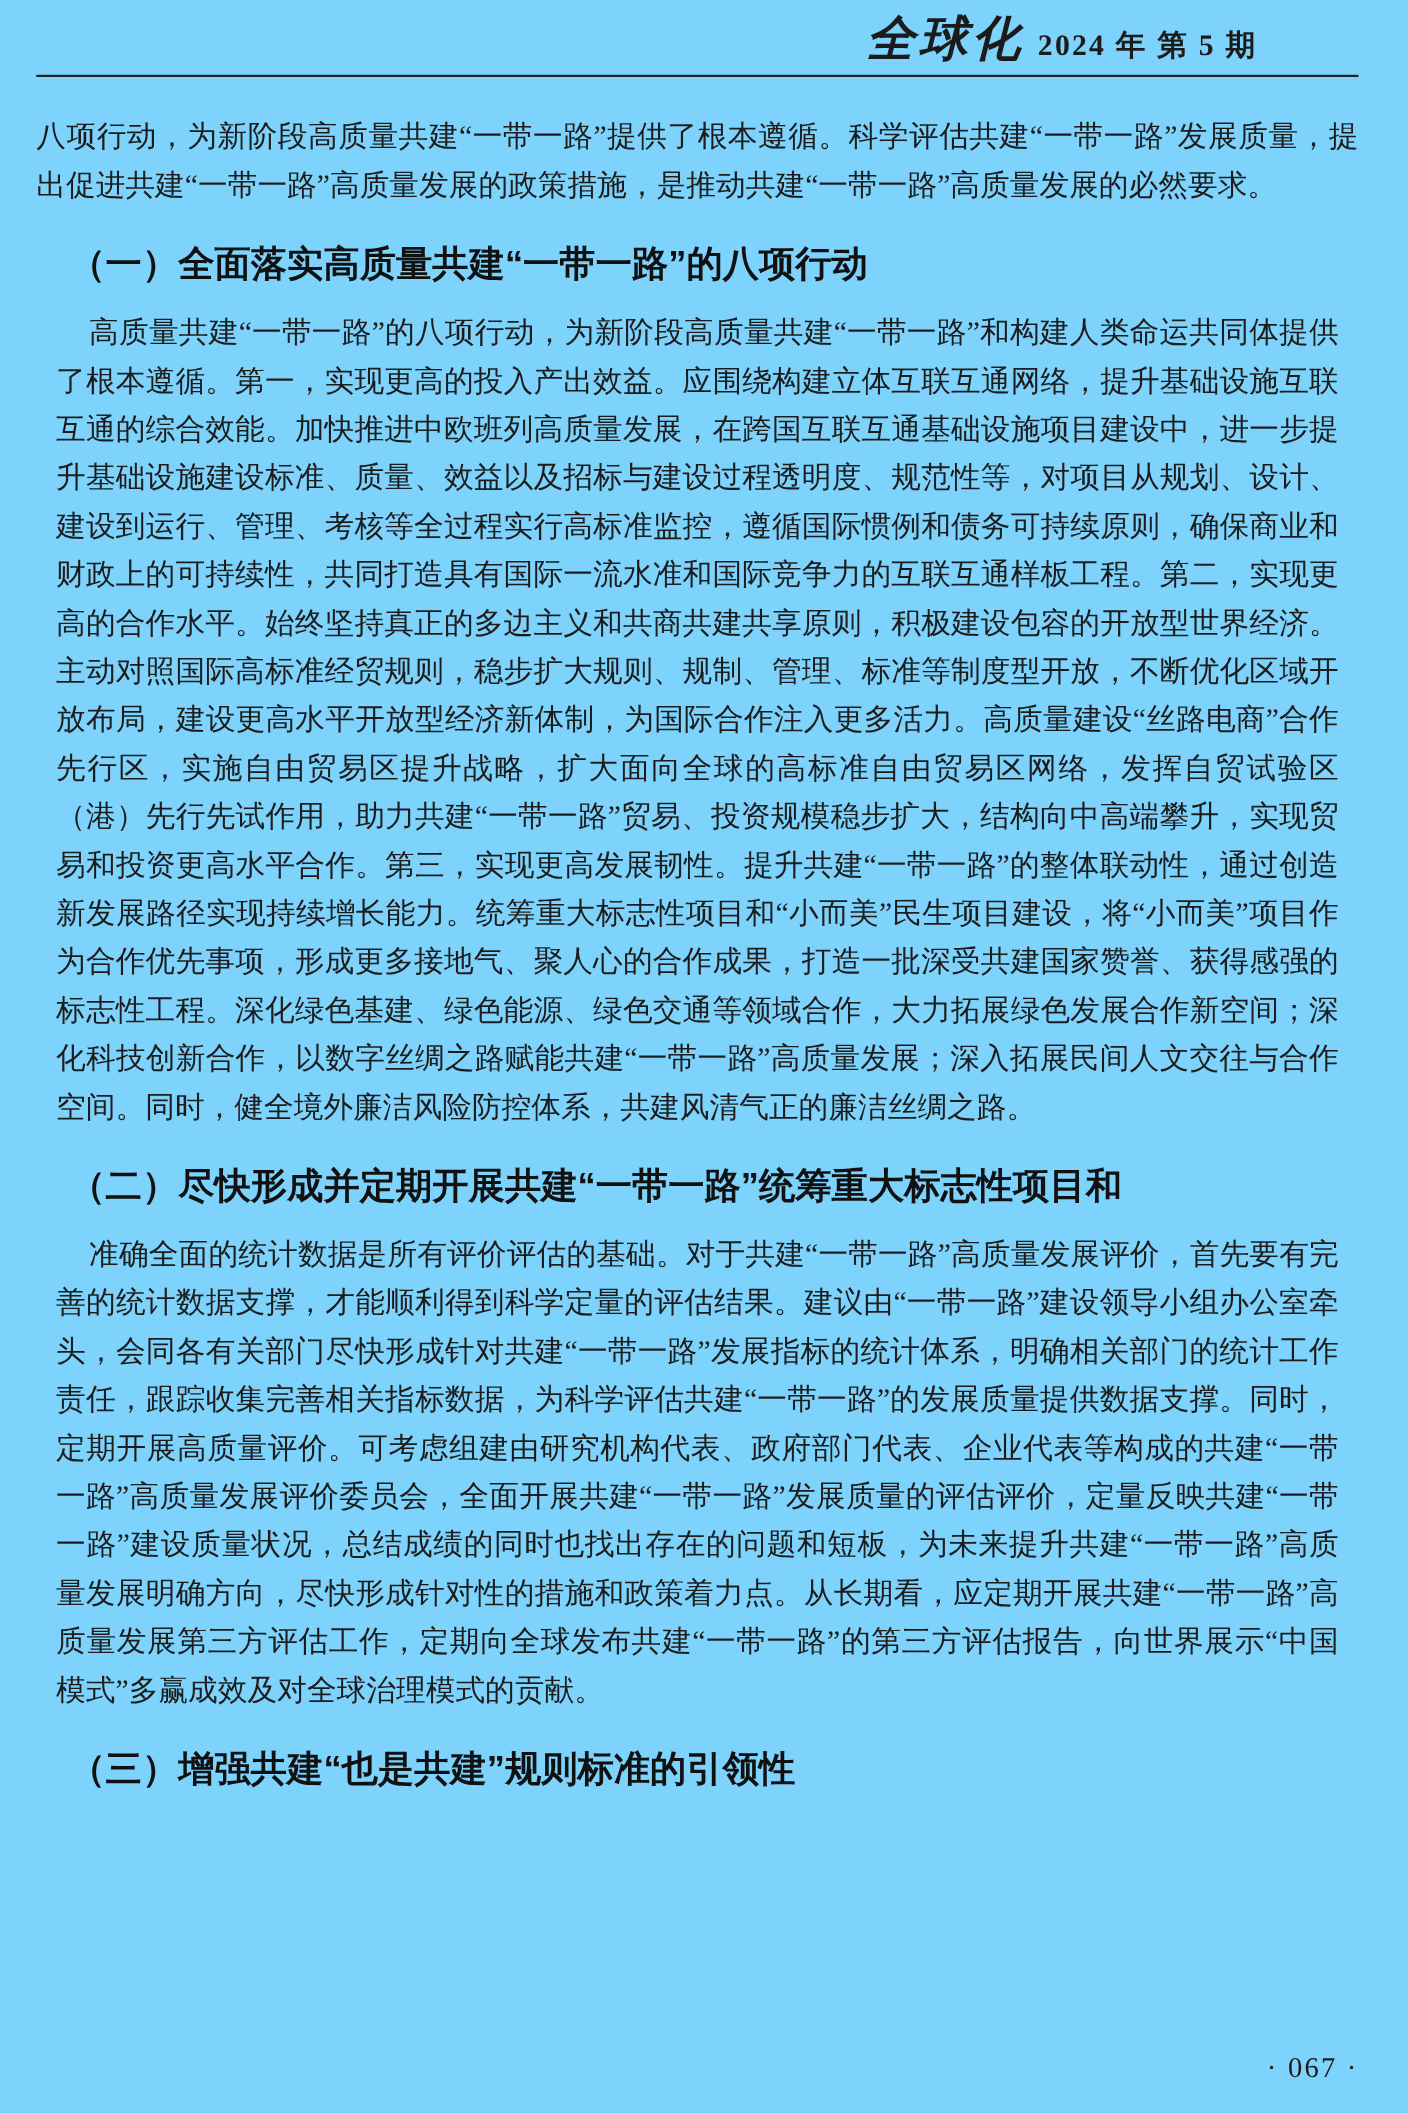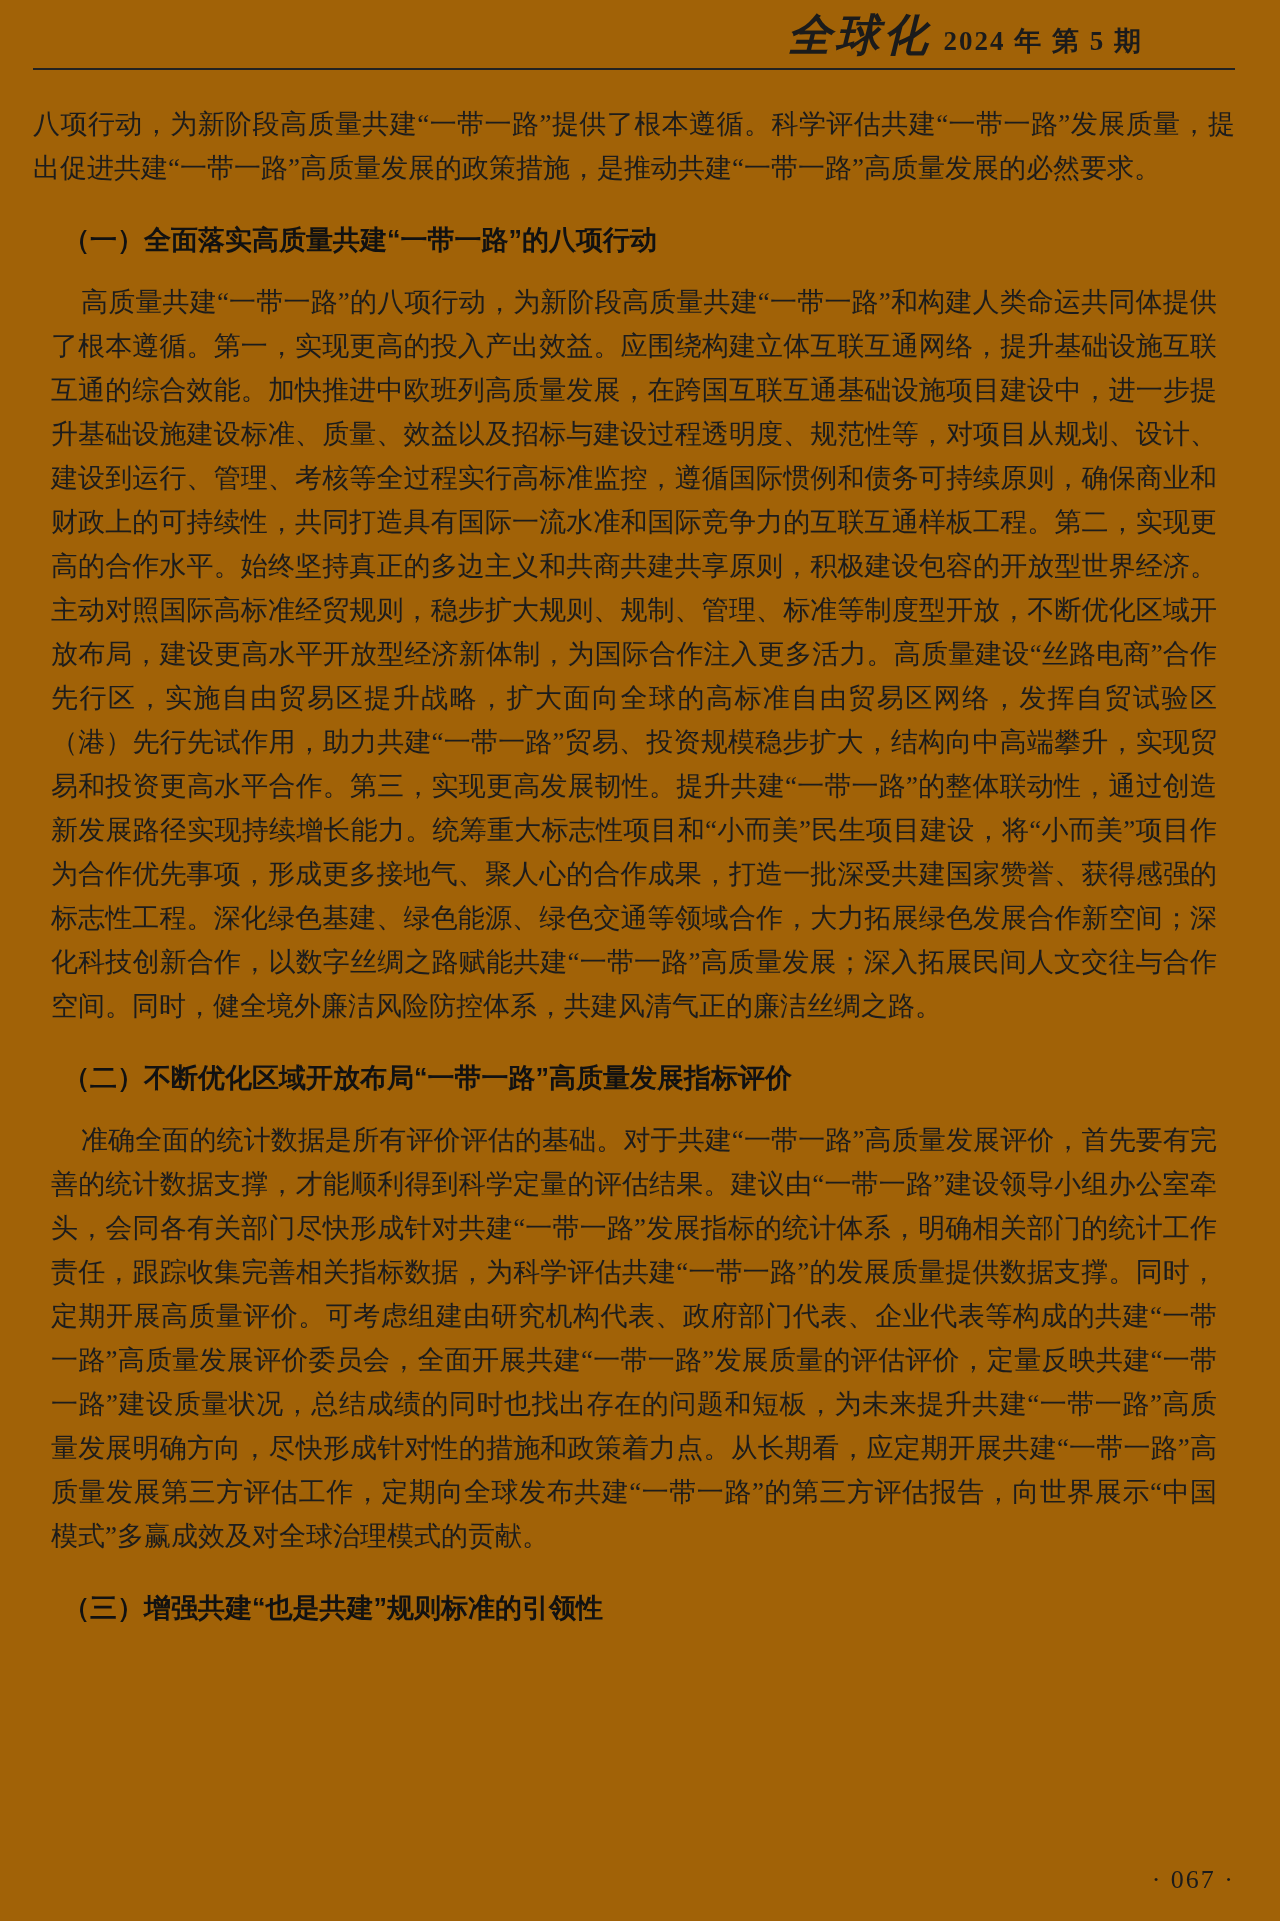--- a/index.html
+++ b/index.html
@@ -4,21 +4,21 @@
 <style>
   html, body {
     margin: 0;
     padding: 0;
     background: #ffffff;
   }
   .page {
     position: relative;
     width: 1280px;
     height: 1921px;
-    background: #a16207;
+    background: #7dd3fc;
     color: #1b1b1b;
     font-family: "Liberation Serif", "DejaVu Serif", serif;
     overflow: hidden;
   }
   
   .page-header {
     position: absolute;
     top: 12px;
     left: 33px;
     width: 1202px;
@@ -63,21 +63,21 @@
     text-align: justify;
     color: #1c1c1c;
   }
   .para-continuation {
     margin: 22px 0 0 0;
     text-indent: 0;
   }
   .section-heading {
     margin: 28px 0 0 0;
     padding-left: 30px;
-    font-size: 27px;
+    font-size: 33px;
     line-height: 44px;
     font-weight: 700;
     font-family: "Liberation Sans", "DejaVu Sans", sans-serif;
     color: #111111;
   }
   .section-paragraph {
     margin: 18px;
     text-indent: 30px;
   }
   
@@ -105,21 +105,21 @@
 
   <div class="header-rule"></div>
 
   <div class="content">
 
     <p class="para-continuation">八项行动，为新阶段高质量共建“一带一路”提供了根本遵循。科学评估共建“一带一路”发展质量，提出促进共建“一带一路”高质量发展的政策措施，是推动共建“一带一路”高质量发展的必然要求。</p>
 
     <h3 class="section-heading">（一）全面落实高质量共建“一带一路”的八项行动</h3>
     <p class="section-paragraph">高质量共建“一带一路”的八项行动，为新阶段高质量共建“一带一路”和构建人类命运共同体提供了根本遵循。第一，实现更高的投入产出效益。应围绕构建立体互联互通网络，提升基础设施互联互通的综合效能。加快推进中欧班列高质量发展，在跨国互联互通基础设施项目建设中，进一步提升基础设施建设标准、质量、效益以及招标与建设过程透明度、规范性等，对项目从规划、设计、建设到运行、管理、考核等全过程实行高标准监控，遵循国际惯例和债务可持续原则，确保商业和财政上的可持续性，共同打造具有国际一流水准和国际竞争力的互联互通样板工程。第二，实现更高的合作水平。始终坚持真正的多边主义和共商共建共享原则，积极建设包容的开放型世界经济。主动对照国际高标准经贸规则，稳步扩大规则、规制、管理、标准等制度型开放，不断优化区域开放布局，建设更高水平开放型经济新体制，为国际合作注入更多活力。高质量建设“丝路电商”合作先行区，实施自由贸易区提升战略，扩大面向全球的高标准自由贸易区网络，发挥自贸试验区（港）先行先试作用，助力共建“一带一路”贸易、投资规模稳步扩大，结构向中高端攀升，实现贸易和投资更高水平合作。第三，实现更高发展韧性。提升共建“一带一路”的整体联动性，通过创造新发展路径实现持续增长能力。统筹重大标志性项目和“小而美”民生项目建设，将“小而美”项目作为合作优先事项，形成更多接地气、聚人心的合作成果，打造一批深受共建国家赞誉、获得感强的标志性工程。深化绿色基建、绿色能源、绿色交通等领域合作，大力拓展绿色发展合作新空间；深化科技创新合作，以数字丝绸之路赋能共建“一带一路”高质量发展；深入拓展民间人文交往与合作空间。同时，健全境外廉洁风险防控体系，共建风清气正的廉洁丝绸之路。</p>
 
-    <h3 class="section-heading">（二）不断优化区域开放布局“一带一路”高质量发展指标评价</h3>
+    <h3 class="section-heading">（二）尽快形成并定期开展共建“一带一路”统筹重大标志性项目和</h3>
     <p class="section-paragraph">准确全面的统计数据是所有评价评估的基础。对于共建“一带一路”高质量发展评价，首先要有完善的统计数据支撑，才能顺利得到科学定量的评估结果。建议由“一带一路”建设领导小组办公室牵头，会同各有关部门尽快形成针对共建“一带一路”发展指标的统计体系，明确相关部门的统计工作责任，跟踪收集完善相关指标数据，为科学评估共建“一带一路”的发展质量提供数据支撑。同时，定期开展高质量评价。可考虑组建由研究机构代表、政府部门代表、企业代表等构成的共建“一带一路”高质量发展评价委员会，全面开展共建“一带一路”发展质量的评估评价，定量反映共建“一带一路”建设质量状况，总结成绩的同时也找出存在的问题和短板，为未来提升共建“一带一路”高质量发展明确方向，尽快形成针对性的措施和政策着力点。从长期看，应定期开展共建“一带一路”高质量发展第三方评估工作，定期向全球发布共建“一带一路”的第三方评估报告，向世界展示“中国模式”多赢成效及对全球治理模式的贡献。</p>
 
     <h3 class="section-heading">（三）增强共建“也是共建”规则标准的引领性</h3>
 
   </div>
 
   <div class="page-footer">· 067 ·</div>
 
 </div>
 

